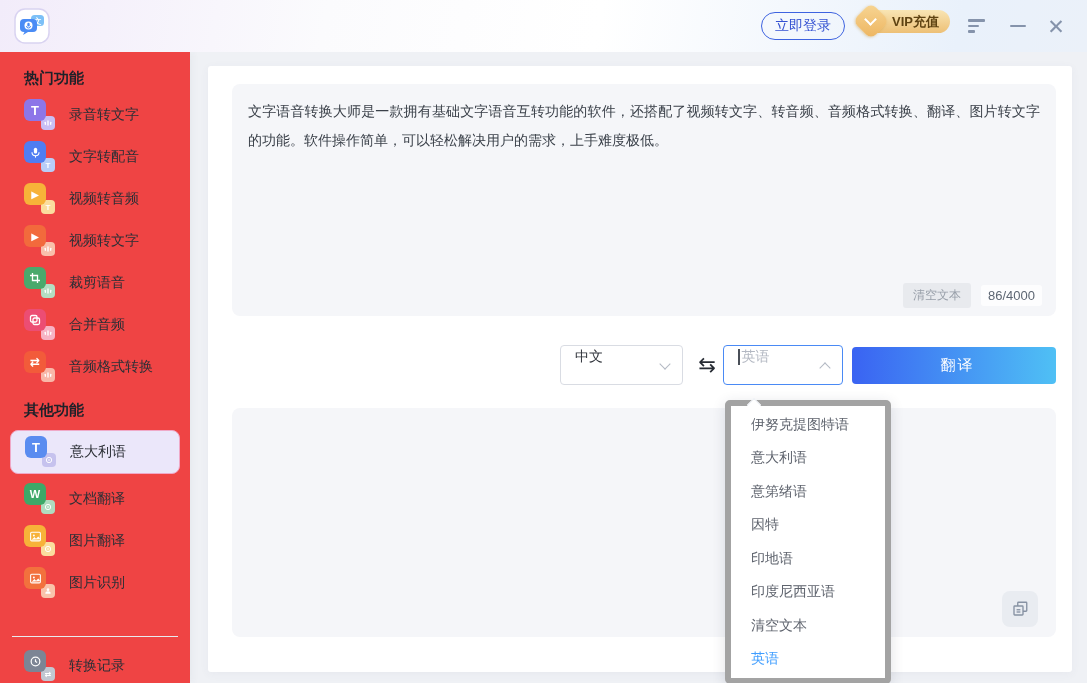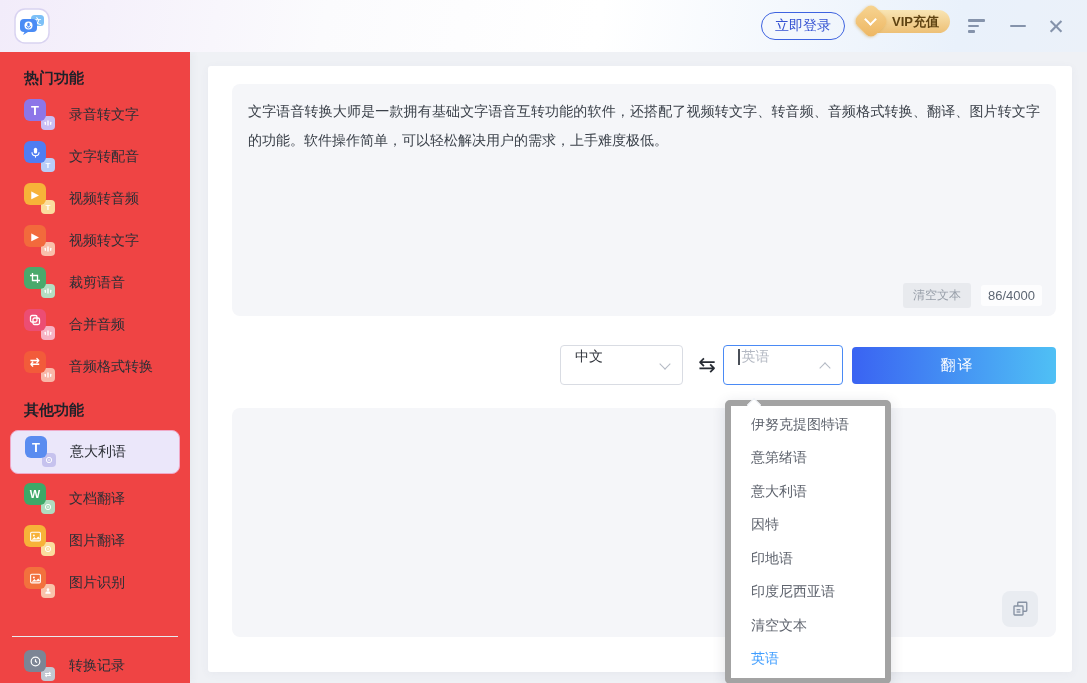--- a/index.html
+++ b/index.html
@@ -352,22 +352,22 @@
         <rect x="4" y="8" width="12" height="12" rx="1" fill="#e9ecf1"></rect>
         <line x1="7.5" y1="13" x2="12.5" y2="13"></line>
           <line x1="7.5" y1="16" x2="12.5" y2="16"></line>
       </svg>
     </div>
   </div>
 
   <div class="dropdown">
     <span class="dd-notch"></span>
     <div class="dd-item">伊努克提图特语</div>
+    <div class="dd-item">意大利语</div>
     <div class="dd-item">意第绪语</div>
-    <div class="dd-item">意大利语</div>
     <div class="dd-item">因特</div>
     <div class="dd-item">印地语</div>
     <div class="dd-item">印度尼西亚语</div>
     <div class="dd-item">清空文本</div>
     <div class="dd-item selected">英语</div>
   </div>
 
 </main>
 
 </body></html>

